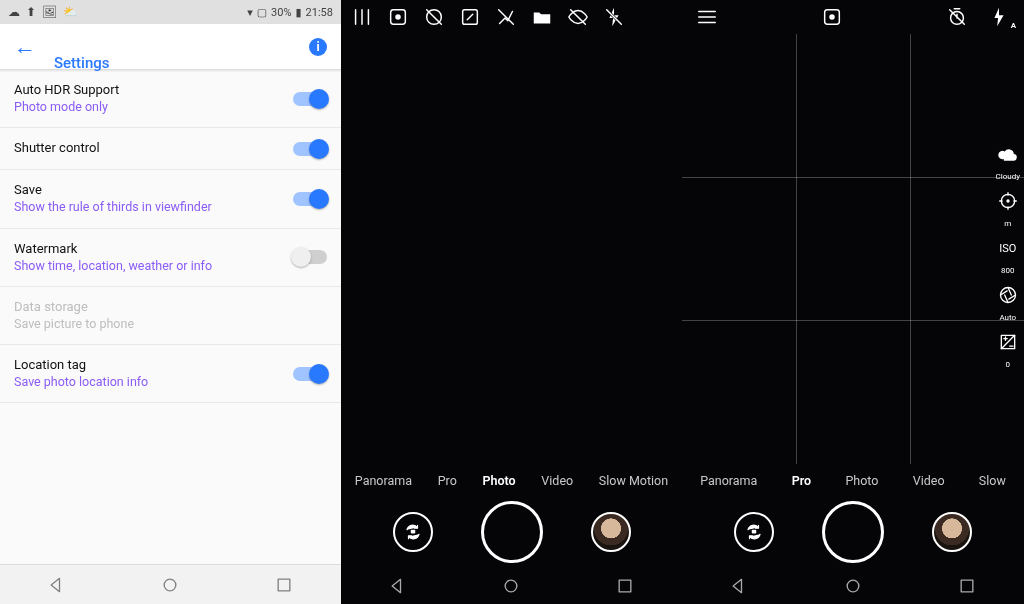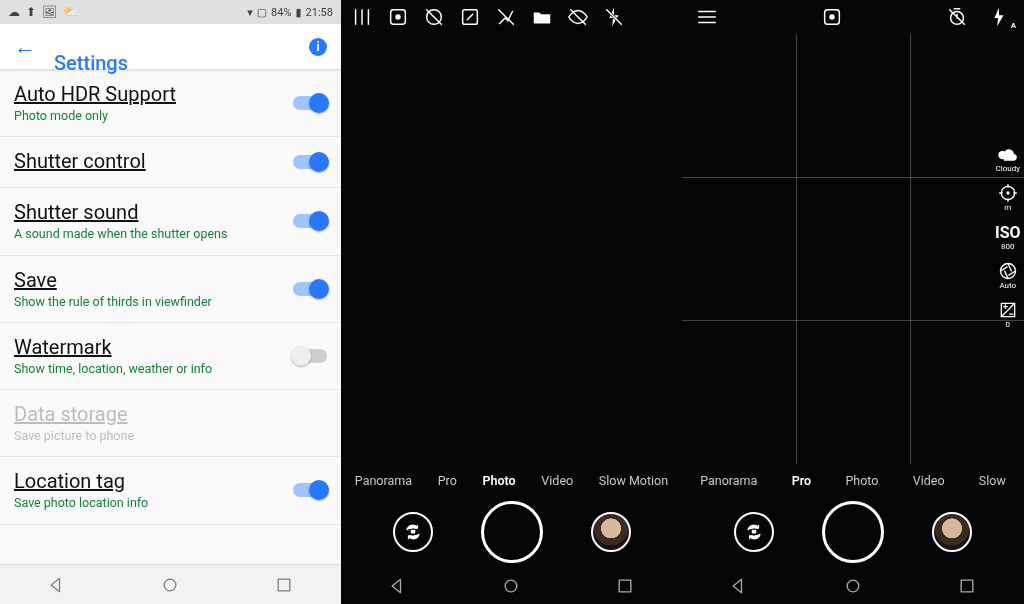--- a/index.html
+++ b/index.html
@@ -4,27 +4,27 @@
 <style>
 * { margin: 0; padding: 0; box-sizing: border-box; -webkit-font-smoothing: antialiased; }
 body { width: 1024px; height: 604px; display: flex; font-family: Roboto, -apple-system, "Segoe UI", Arial, sans-serif; overflow: hidden; background: #000; }
 
 
 .p1 { width: 341px; height: 604px; background: #fafafa; display: flex; flex-direction: column; position: relative; }
 .statusbar { height: 24px; background: #e0e0e0; display: flex; align-items: center; padding: 0 8px; font-size: 12px; color: #424242; }
 .stat-left { display: flex; gap: 6px; align-items: center; }
 .stat-right { margin-left: auto; display: flex; gap: 4px; align-items: center; font-size: 11px; }
 .title-row { height: 46px; background: #fff; display: flex; align-items: center; padding: 0 14px; gap: 18px; border-bottom: 1px solid #ddd; box-shadow: 0 1px 2px rgba(0,0,0,.1); }
-.title-text { color: #2979ff; font-size: 20px; font-weight: 500; margin-top: 32px; }
+.title-text { color: #2979ff; font-size: 15px; font-weight: 500; margin-top: 32px; }
 .back-arrow { color: #2979ff; font-size: 22px; font-weight: 700; cursor: pointer; }
 .info-badge { margin-left: auto; width: 18px; height: 18px; border-radius: 50%; background: #2979ff; color: #fff; font-size: 12px; font-weight: 700; display: flex; align-items: center; justify-content: center; cursor: pointer; }
 .settings-list { flex: 1; overflow: hidden; }
 .setting { padding: 12px 14px 12px 14px; border-bottom: 1px solid #e8e8e8; position: relative; }
-.setting-title { font-size: 20px; color: #111; margin-bottom: 2px; text-decoration: underline; }
-.setting-desc  { font-size: 12.5px; color: #15803d; line-height: 1.3; padding-right: 54px; }
+.setting-title { font-size: 13px; color: #111; margin-bottom: 2px; }
+.setting-desc  { font-size: 12.5px; color: #8b5cf6; line-height: 1.3; padding-right: 54px; }
 .setting.disabled .setting-title,
 .setting.disabled .setting-desc { color: #bdbdbd; }
 .toggle { position: absolute; right: 14px; top: 50%; transform: translateY(-50%); width: 34px; height: 14px; border-radius: 8px; cursor: pointer; }
 .toggle.on  { background: #a0c4ff; }
 .toggle.off { background: #cfcfcf; }
 .toggle::after { content: ""; position: absolute; width: 20px; height: 20px; border-radius: 50%; top: -3px; box-shadow: 0 1px 2px rgba(0,0,0,.3); }
 .toggle.on::after  { right: -2px; background: #2979ff; }
 .toggle.off::after { left: -2px;  background: #efefef; }
 .navbar { height: 40px; background: #f2f2f2; display: flex; justify-content: space-around; align-items: center; border-top: 1px solid #ddd; }
 .nav-btn { width: 20px; height: 20px; color: #808080; cursor: pointer; display:flex; align-items:center; justify-content:center; }
@@ -35,21 +35,21 @@
 .p3 { width: 342px; }
 .cam-top { height: 34px; padding: 0 10px; display: flex; align-items: center; gap: 14px; }
 .cam-top .ico { width: 22px; height: 22px; cursor: pointer; display:flex; align-items:center; justify-content:center; }
 .cam-top.sparse { justify-content: space-between; padding: 0 14px; }
 .cam-top.sparse .cluster { display: flex; gap: 20px; align-items: center; }
 .viewfinder { flex: 1; position: relative; margin: 0; }
 .grid-lines { position: absolute; inset: 0; pointer-events: none; }
 .gl-v { position: absolute; top: 0; bottom: 0; width: 1px; background: rgba(255,255,255,.25); }
 .gl-h { position: absolute; left: 0; right: 0; height: 1px; background: rgba(255,255,255,.25); }
 .pro-panel { position: absolute; right: 4px; top: 110px; display: flex; flex-direction: column; gap: 10px; align-items: center; font-size: 8px; }
-.pro-item  { display:flex; flex-direction:column; align-items:center; gap:0; cursor:pointer; }
+.pro-item  { display:flex; flex-direction:column; align-items:center; gap:8px; cursor:pointer; }
 .pro-item .pi-ico { width: 20px; height: 20px; display:flex; align-items:center; justify-content:center; font-size: 13px; }
 .mode-row { height: 32px; display: flex; align-items: center; justify-content: space-around; padding: 0 4px; font-size: 12.5px; gap: 6px; }
 .mode { color: #c9c9c9; cursor: pointer; white-space: nowrap; }
 .mode.sel { color: #fff; font-weight: 600; }
 .shutter-row { height: 72px; display: flex; align-items: center; justify-content: center; gap: 48px; }
 .switch-cam { width: 40px; height: 40px; border: 2px solid #fff; border-radius: 50%; display:flex; align-items:center; justify-content:center; cursor:pointer; position:relative; }
 .switch-cam::before, .switch-cam::after { content:""; position:absolute; width:0; height:0; }
 .switch-cam svg { width: 18px; height: 18px; fill:#fff; }
 .shutter { width: 62px; height: 62px; border: 3px solid #fff; border-radius: 50%; cursor:pointer; }
 .thumb   { width: 40px; height: 40px; border-radius: 50%; background: radial-gradient(circle at 50% 40%, #d8b89a 0 35%, #3a2a22 36% 60%, #1a1410 61% 100%); border: 2px solid #fff; cursor:pointer; }
@@ -69,45 +69,40 @@
   <div class="statusbar">
     <div class="stat-left">
       <span>☁</span>
       <span>⬆</span>
       <span>🖼</span>
       <span>⛅</span>
     </div>
     <div class="stat-right">
       <span>▾</span>
       <span>▢</span>
-      <span>84%</span>
+      <span>30%</span>
       <span>▮</span>
       <span>21:58</span>
     </div>
   </div>
 
   <div class="title-row">
     <span class="back-arrow">←</span>
     <span class="title-text">Settings</span>
     <span class="info-badge">i</span>
   </div>
 
   <div class="settings-list" id="slist">
       <div class="setting">
         <div class="setting-title">Auto HDR Support</div>
         <div class="setting-desc">Photo mode only</div>
         <div class="toggle on"></div>
       </div>
       <div class="setting">
         <div class="setting-title">Shutter control</div>
-        <div class="toggle on"></div>
-      </div>
-      <div class="setting">
-        <div class="setting-title">Shutter sound</div>
-        <div class="setting-desc">A sound made when the shutter opens</div>
         <div class="toggle on"></div>
       </div>
       <div class="setting">
         <div class="setting-title">Save</div>
         <div class="setting-desc">Show the rule of thirds in viewfinder</div>
         <div class="toggle on"></div>
       </div>
       <div class="setting">
         <div class="setting-title">Watermark</div>
         <div class="setting-desc">Show time, location, weather or info</div>
@@ -285,21 +280,21 @@
             <svg viewBox="0 0 24 24">
               <circle cx="12" cy="12" r="8"></circle>
               <circle cx="12" cy="12" r="2" fill="#fff" stroke="none"></circle>
               <path d="M12 2v3M12 19v3M2 12h3M19 12h3"></path>
             </svg>
           </div>
           <span>m</span>
         </div>
         <div class="pro-item">
           <div class="pi-ico">
-            <span style="font-size:16px;font-weight:700">ISO</span>
+            <span style="font-size:11px;font-weight:400">ISO</span>
           </div>
           <span>800</span>
         </div>
         <div class="pro-item">
           <div class="pi-ico">
             <svg viewBox="0 0 24 24">
               <circle cx="12" cy="12" r="9"></circle>
               <path d="M12 3l4 9M21 12l-8 5M12 21l-4-9M3 12l8-5"></path>
             </svg>
           </div>

